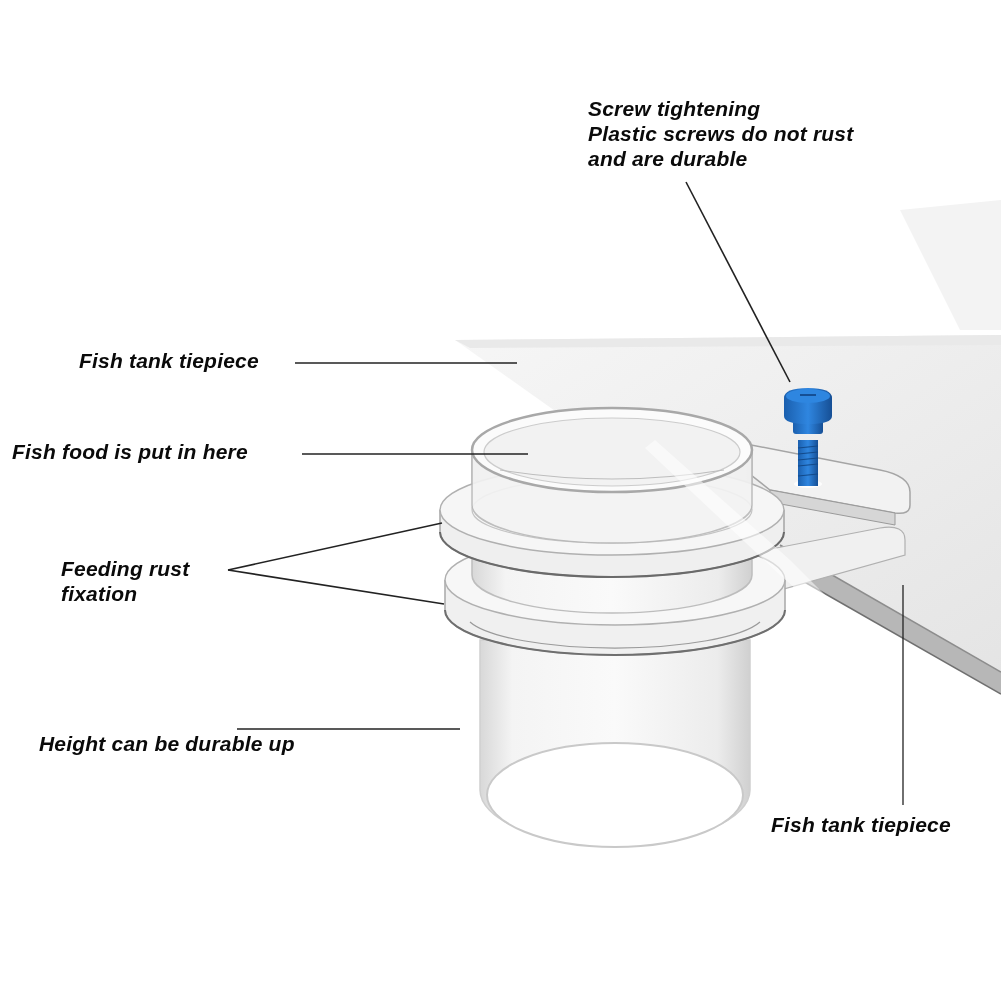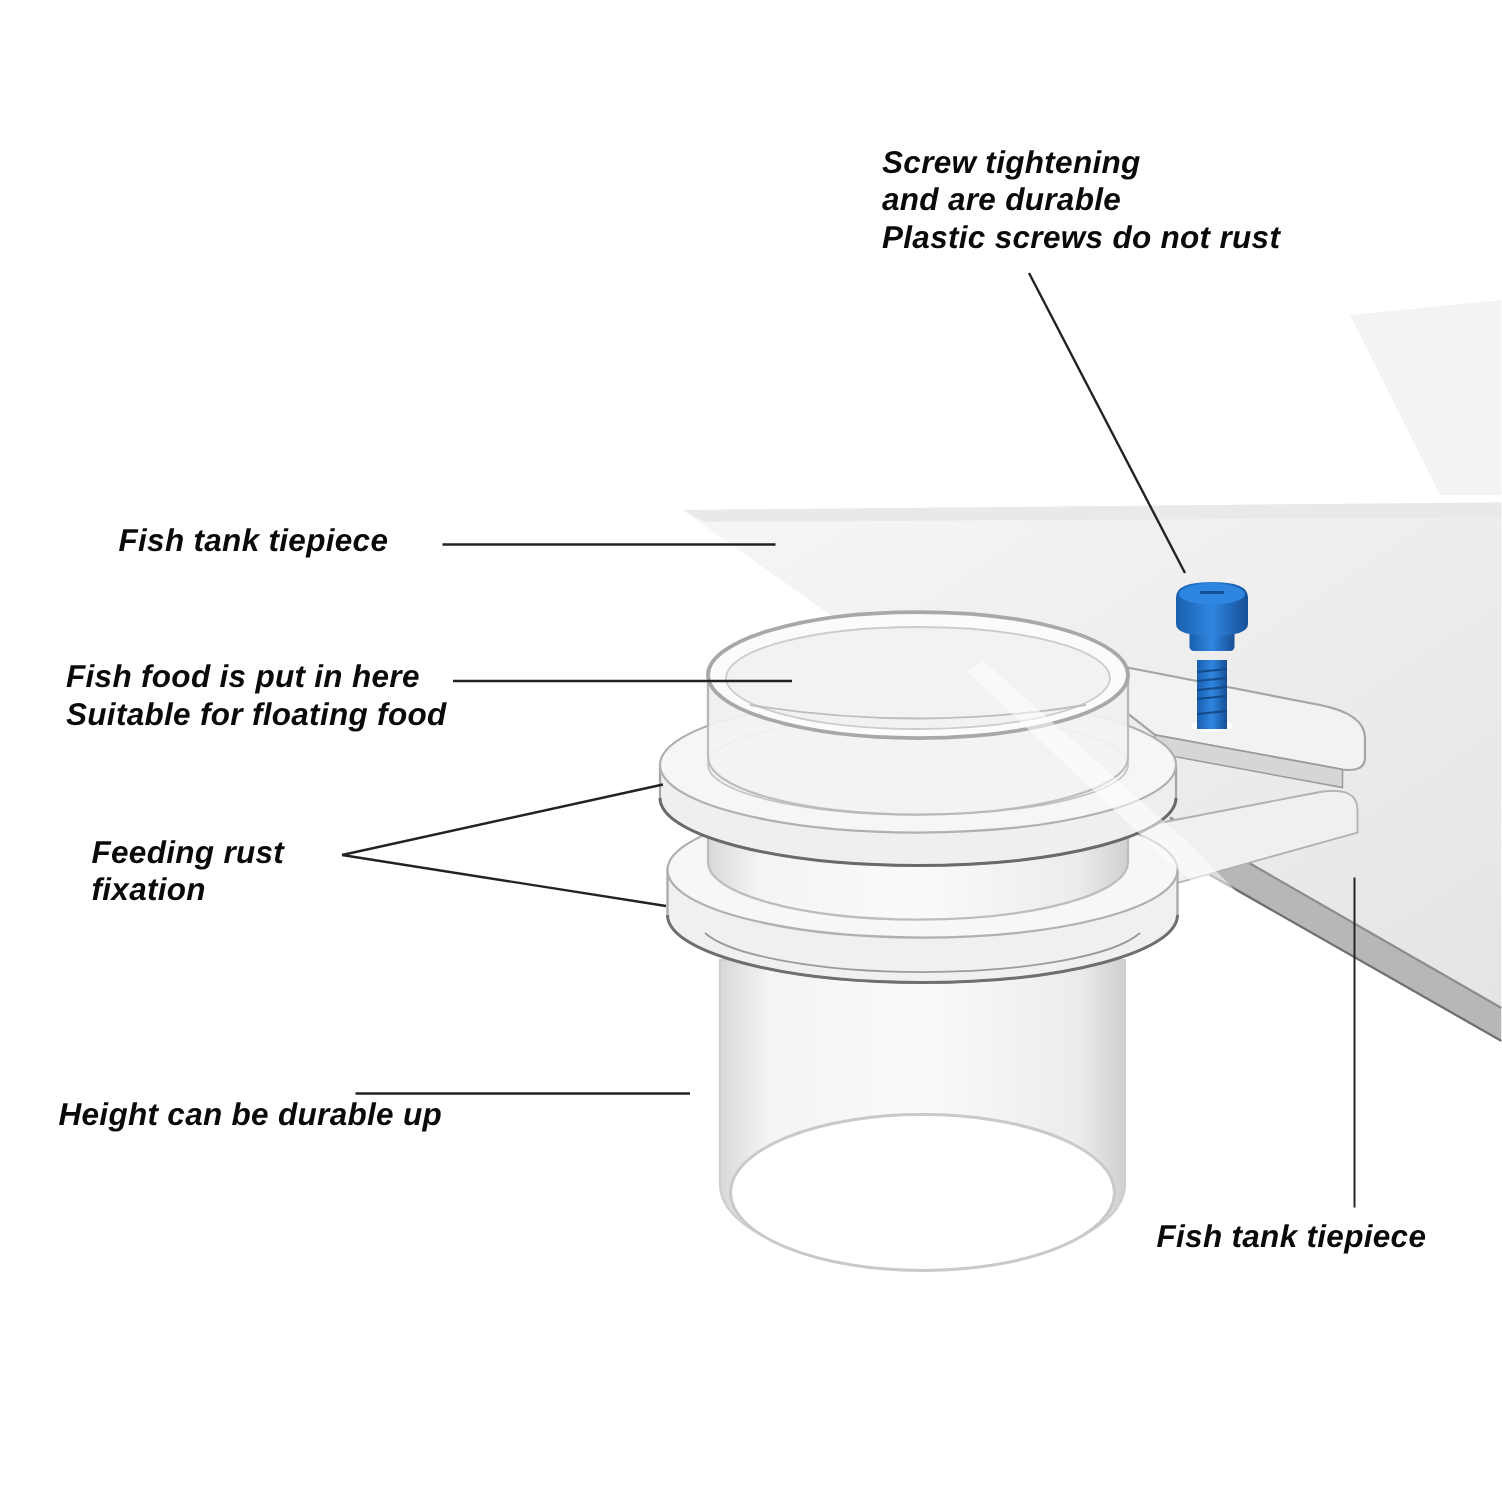--- a/index.html
+++ b/index.html
@@ -108,31 +108,30 @@
       <line x1="302" y1="454" x2="528" y2="454"></line>
       <line x1="228" y1="570" x2="442" y2="523"></line>
       <line x1="228" y1="570" x2="444" y2="604"></line>
       <line x1="237" y1="729" x2="460" y2="729"></line>
       <line x1="903" y1="585" x2="903" y2="805" stroke-width="1.3"></line>
     </g>
   </svg>
 
   <div class="label" style="left:588px; top:96px;">
     <div>Screw tightening</div>
+    <div>Plastic screws do not rust</div>
     <div>and are durable</div>
-    <div>Plastic screws do not rust</div>
   </div>
 
   <div class="label" style="left:79px; top:348px;">
     <div>Fish tank tiepiece</div>
   </div>
 
-  <div class="label" style="left:44px; top:439px;">
+  <div class="label" style="left:12px; top:439px;">
     <div>Fish food is put in here</div>
-    <div>Suitable for floating food</div>
   </div>
 
   <div class="label" style="left:61px; top:556px;">
     <div>Feeding rust</div>
     <div>fixation</div>
   </div>
 
   <div class="label" style="left:39px; top:731px;">
     <div>Height can be durable up</div>
   </div>

